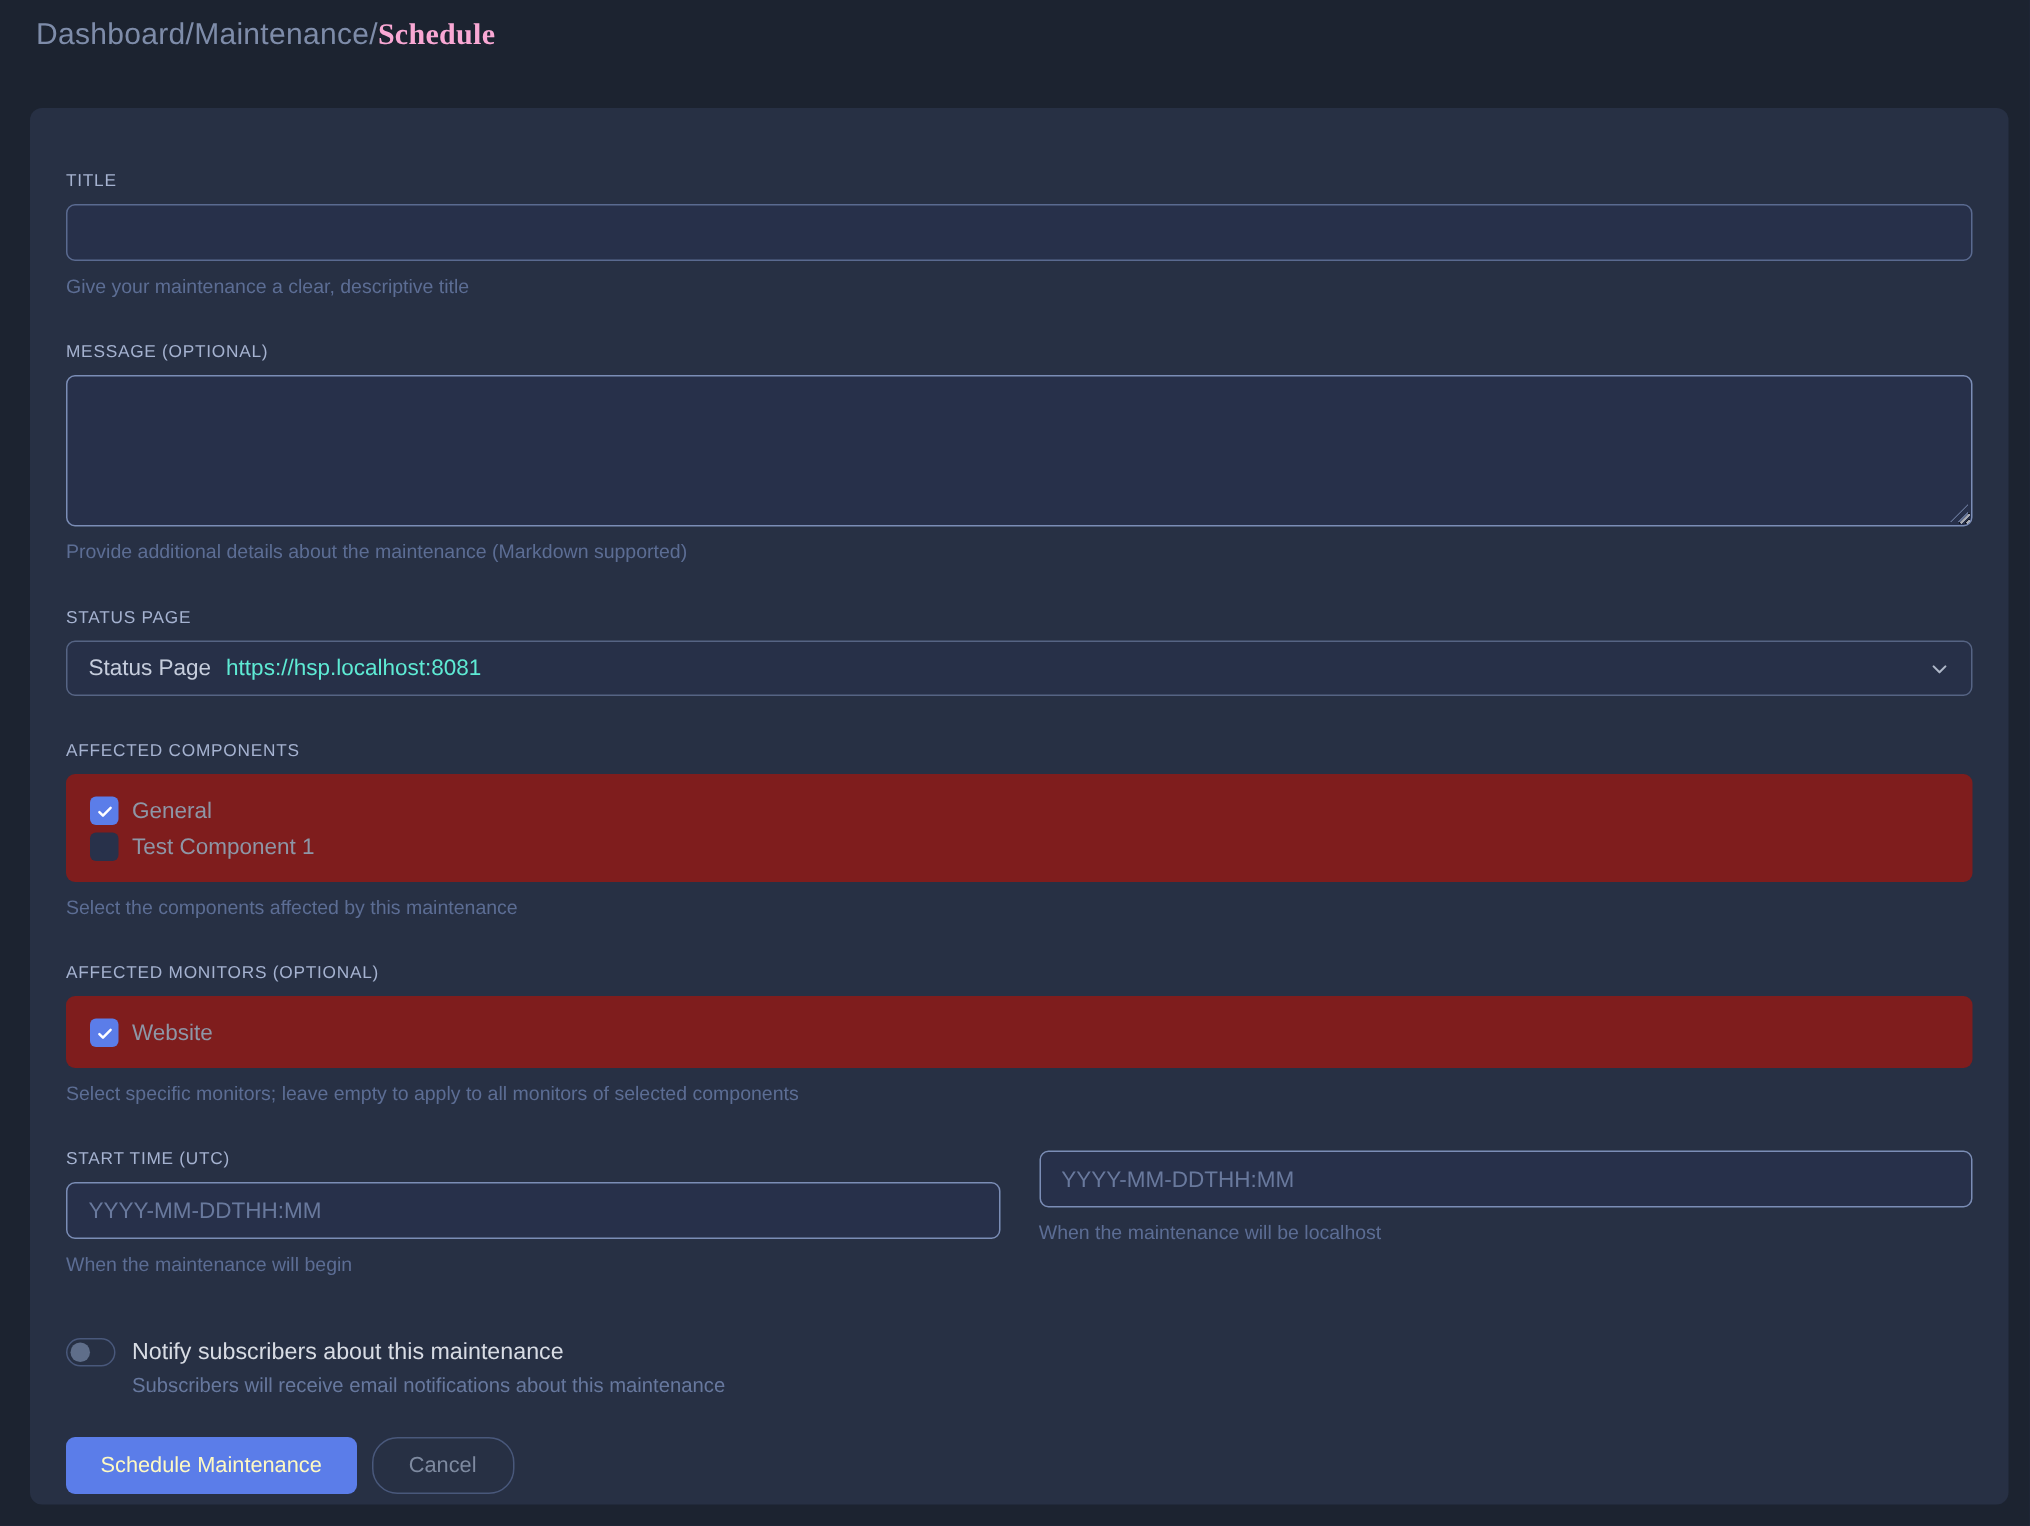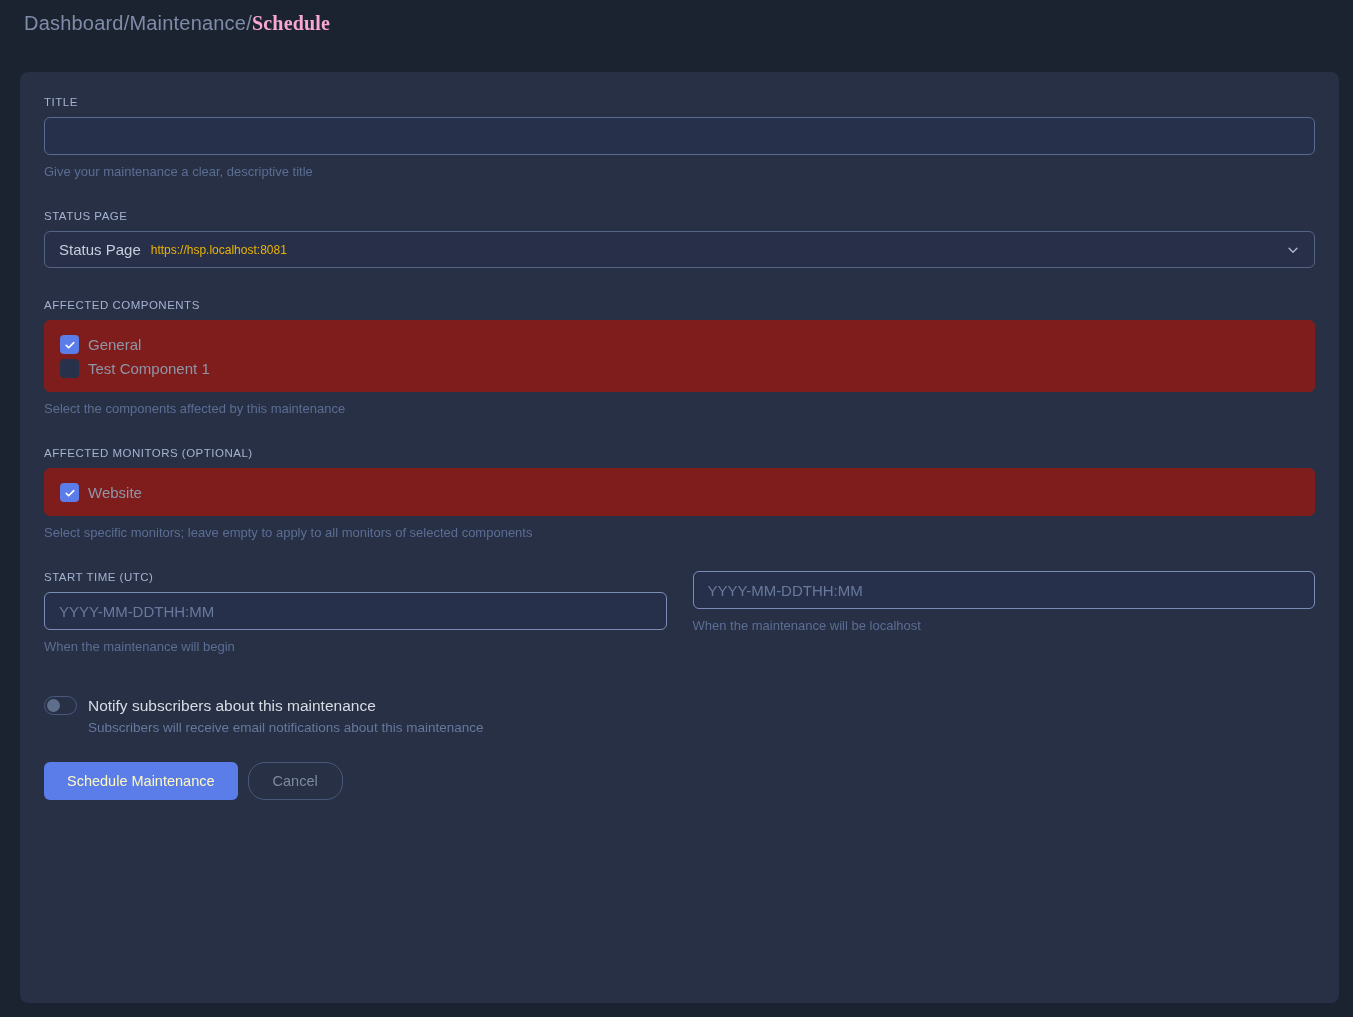--- a/index.html
+++ b/index.html
@@ -27,21 +27,21 @@
   .crumb-muted { color: #7e8ca9; font-weight: 400; }
   .crumb-sep   { color: #7e8ca9; font-weight: 300; }
   .crumb-current { color: #f9a8d4; font-weight: 600; font-family: Liberation Serif, serif; }
 
   
   .card {
     margin: 0 14px 0 20px;
     height: 931px;
     background: #273044;
     border-radius: 8px;
-    padding: 24px 24px 40px 24px;
+    padding: 43px 24px 40px 24px;
   }
 
   .field { margin-bottom: 31px; }
   .field-label {
     display: block;
     font-size: 11.5px;
     font-weight: 400;
     letter-spacing: 0.5px;
     color: #a5b2d0;
     margin-bottom: 9px;
@@ -97,21 +97,21 @@
     display: flex;
     align-items: center;
     height: 37px;
     background: #273048;
     border: 1px solid #566484;
     border-radius: 6px;
     padding: 0 14px;
     cursor: pointer;
   }
   .select-name { font-size: 15px; color: #c6cddc; }
-  .select-url  { font-size: 12px; color: #eab308; margin-left: 10px; }
+  .select-url  { font-size: 15px; color: #5eead4; margin-left: 10px; }
   .select-chevron { margin-left: auto; display: flex; align-items: center; color: #aeb7c8; }
 
   
   .option-box {
     background: #7f1d1d;
     border-radius: 6px;
     padding: 15px 16px 14px 16px;
     display: flex;
     flex-direction: column;
     gap: 5px;
@@ -206,20 +206,28 @@
 </div>
 
 <div class="card">
 
   <div class="field">
     <span class="field-label">TITLE</span>
     <input class="text-input" type="text" value="" style="">
     <div class="helper">Give your maintenance a clear, descriptive title</div>
   </div>
 
+  <div class="field">
+    <span class="field-label">MESSAGE (OPTIONAL)</span>
+    <div class="textarea-wrap">
+      <textarea class="message-textarea" style=""></textarea>
+      <span class="resize-grip"></span>
+    </div>
+    <div class="helper">Provide additional details about the maintenance (Markdown supported)</div>
+  </div>
 
   <div class="field">
     <span class="field-label">STATUS PAGE</span>
     <div class="select-box">
       <span class="select-name">Status Page</span>
       <span class="select-url">https://hsp.localhost:8081</span>
       <span class="select-chevron">
         <svg width="14" height="14" viewBox="0 0 16 16" fill="none">
           <path d="M3.5 6l4.5 4.5L12.5 6" stroke="currentColor" stroke-width="1.6" stroke-linecap="round" stroke-linejoin="round"></path>
         </svg>

